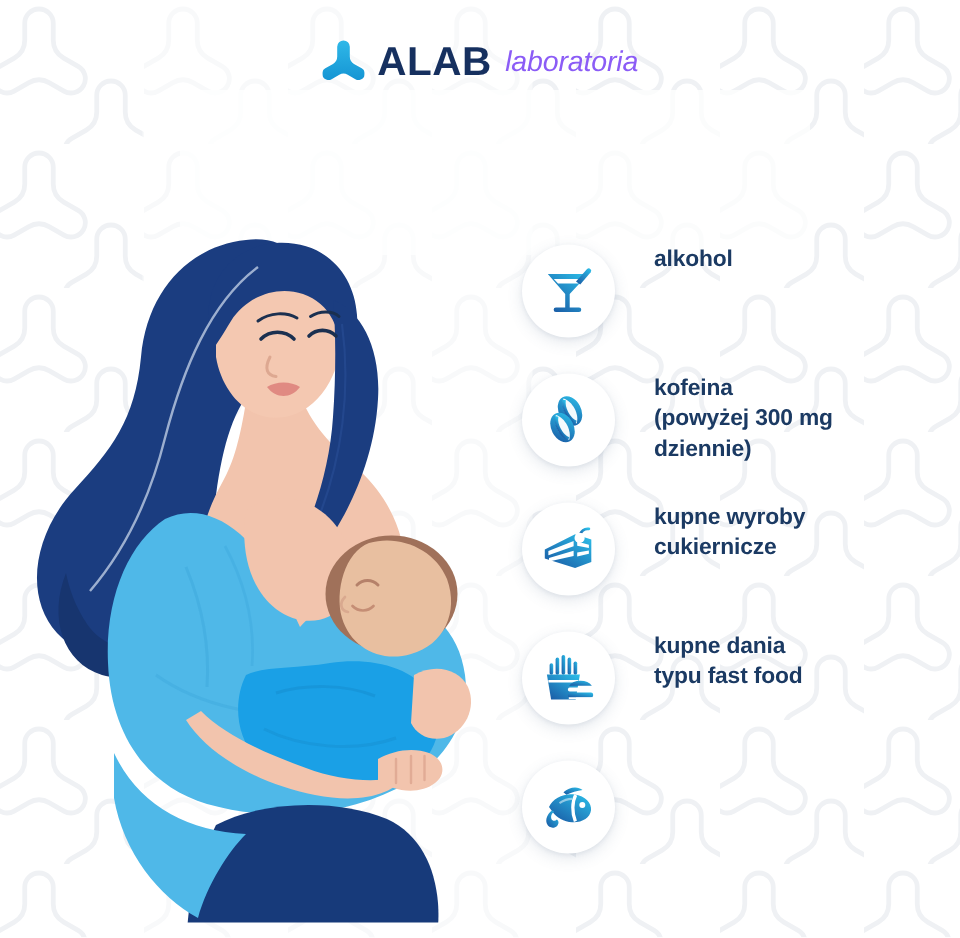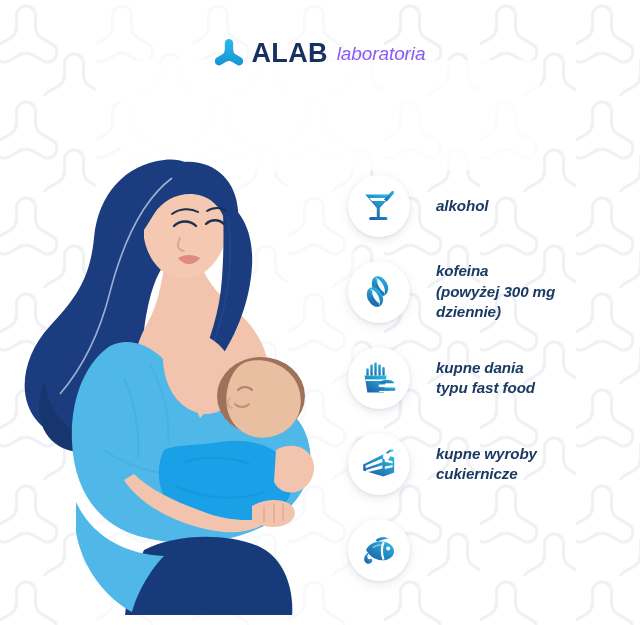--- a/index.html
+++ b/index.html
@@ -21,21 +21,21 @@
   
   .bg-pattern {
     position:absolute; inset:0;
     z-index:0;
     opacity:1;
   }
 
   
   .logo-row {
     position:absolute;
-    top:38px; left:0; right:0;
+    top:26px; left:0; right:0;
     display:flex; align-items:center; justify-content:center;
     gap:9px;
     z-index:3;
   }
   .logo-mark { width:28px; height:30px; display:block; }
   .logo-alab {
     font-size:27px; font-weight:bold; letter-spacing:0.3px;
     color:#16305f;
     line-height:1;
   }
@@ -69,23 +69,21 @@
 
   
   .list {
     position:absolute;
     left:348px; top:163px;
     width:285px;
     z-index:3;
   }
   .list-item {
     display:flex;
-    align-items:center;
     height:86px;
-    font-style:italic;
   }
   .icon-bubble {
     position:relative;
     flex:0 0 auto;
     width:62px; height:62px;
     border-radius:50%;
     background:#ffffff;
     box-shadow:0 3px 10px rgba(90,110,140,0.16),
                0 1px 3px rgba(90,110,140,0.10);
     display:flex; align-items:center; justify-content:center;
@@ -352,20 +350,46 @@
           </g>
         </svg>
       </div>
       <div class="item-label">kofeina
 (powyżej 300 mg
 dziennie)</div>
     </div>
 
     <div class="list-item">
       <div class="icon-bubble">
+        <svg width="36" height="32" viewBox="0 0 36 32" aria-hidden="true">
+          <defs>
+            <linearGradient id="g4" x1="1" y1="0" x2="0.1" y2="1">
+              <stop offset="0" stop-color="#2cc0ea"></stop>
+              <stop offset="1" stop-color="#1a5ba5"></stop>
+            </linearGradient>
+          </defs>
+
+          <path d="M25.4,6.6 C26.8,3.6 29,2.2 31.6,2.6" fill="none" stroke="url(#g4)" stroke-width="1.8" stroke-linecap="round"></path>
+
+          <path d="M2.2,16.4 L22.4,6.2 L33.2,9.6 L33.2,24.6 L22.4,28.6 L2.2,22.4 Z" fill="url(#g4)"></path>
+
+          <circle cx="25.4" cy="8.6" r="3.4" fill="#ffffff"></circle>
+
+          <path d="M4.6,17.4 L21.4,10.6 L21.4,14.2 L4.6,20.2 Z" fill="#ffffff"></path>
+          <path d="M5.0,22.0 L21.4,17.2 L21.4,20.6 L5.0,24.4 Z" fill="#ffffff"></path>
+          <path d="M23.8,11.0 L31.6,13.2 L31.6,15.4 L23.8,13.8 Z" fill="#ffffff"></path>
+          <path d="M23.8,18.4 L31.6,17.0 L31.6,19.2 L23.8,21.0 Z" fill="#ffffff"></path>
+        </svg>
+      </div>
+      <div class="item-label">kupne wyroby
+cukiernicze</div>
+    </div>
+
+    <div class="list-item">
+      <div class="icon-bubble">
         <svg width="34" height="34" viewBox="0 0 34 34" aria-hidden="true">
           <defs>
             <linearGradient id="g3" x1="1" y1="0" x2="0.1" y2="1">
               <stop offset="0" stop-color="#2cc0ea"></stop>
               <stop offset="1" stop-color="#1a5ba5"></stop>
             </linearGradient>
           </defs>
 
           <g fill="url(#g3)">
             <rect x="4.4" y="7.2" width="2.4" height="7.6" rx="1.2"></rect>
@@ -385,46 +409,20 @@
         </svg>
       </div>
       <div class="item-label">kupne dania
 typu fast food</div>
     </div>
 
     <div class="list-item">
       <div class="icon-bubble">
         <svg width="36" height="32" viewBox="0 0 36 32" aria-hidden="true">
           <defs>
-            <linearGradient id="g4" x1="1" y1="0" x2="0.1" y2="1">
-              <stop offset="0" stop-color="#2cc0ea"></stop>
-              <stop offset="1" stop-color="#1a5ba5"></stop>
-            </linearGradient>
-          </defs>
-
-          <path d="M25.4,6.6 C26.8,3.6 29,2.2 31.6,2.6" fill="none" stroke="url(#g4)" stroke-width="1.8" stroke-linecap="round"></path>
-
-          <path d="M2.2,16.4 L22.4,6.2 L33.2,9.6 L33.2,24.6 L22.4,28.6 L2.2,22.4 Z" fill="url(#g4)"></path>
-
-          <circle cx="25.4" cy="8.6" r="3.4" fill="#ffffff"></circle>
-
-          <path d="M4.6,17.4 L21.4,10.6 L21.4,14.2 L4.6,20.2 Z" fill="#ffffff"></path>
-          <path d="M5.0,22.0 L21.4,17.2 L21.4,20.6 L5.0,24.4 Z" fill="#ffffff"></path>
-          <path d="M23.8,11.0 L31.6,13.2 L31.6,15.4 L23.8,13.8 Z" fill="#ffffff"></path>
-          <path d="M23.8,18.4 L31.6,17.0 L31.6,19.2 L23.8,21.0 Z" fill="#ffffff"></path>
-        </svg>
-      </div>
-      <div class="item-label">kupne wyroby
-cukiernicze</div>
-    </div>
-
-    <div class="list-item">
-      <div class="icon-bubble">
-        <svg width="36" height="32" viewBox="0 0 36 32" aria-hidden="true">
-          <defs>
             <linearGradient id="g5" x1="1" y1="0" x2="0.1" y2="1">
               <stop offset="0" stop-color="#2cc0ea"></stop>
               <stop offset="1" stop-color="#1a5ba5"></stop>
             </linearGradient>
           </defs>
 
           <path d="M14.6,6.2 C18.6,2.4 24.2,2.0 27.4,4.6
                    C24.0,5.2 19.6,6.2 16.6,7.8 Z" fill="url(#g5)"></path>
 
           <path d="M5.0,16.0

